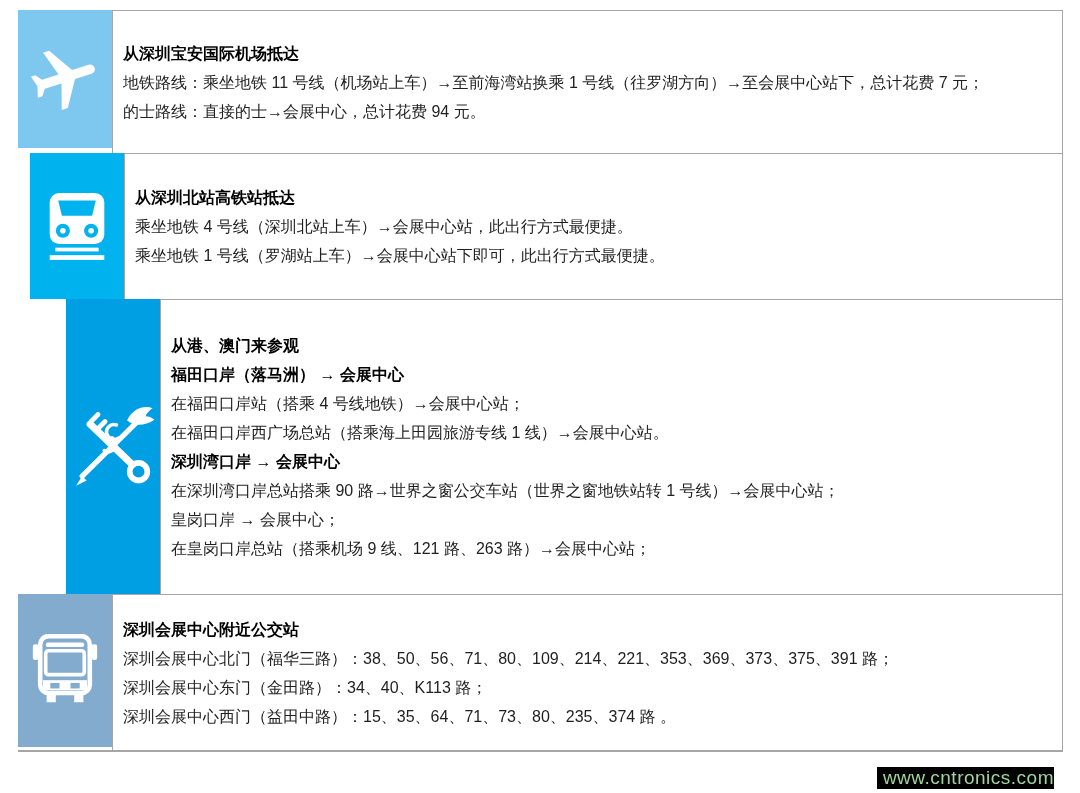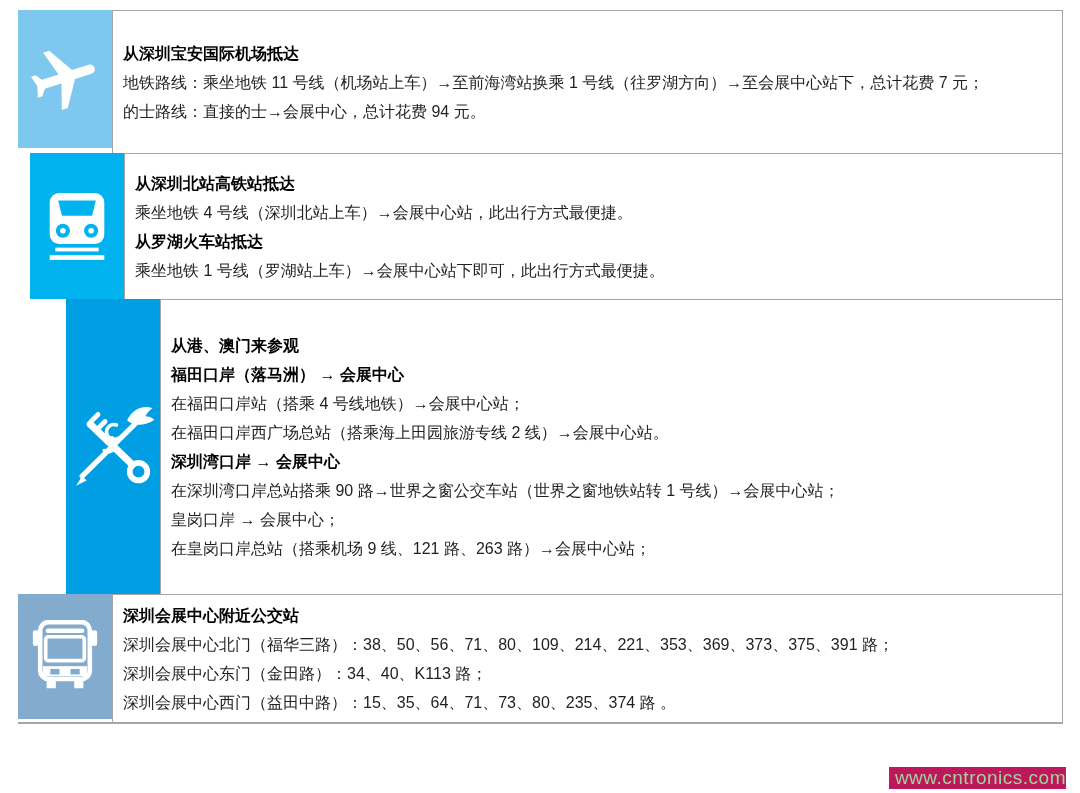--- a/index.html
+++ b/index.html
@@ -8,41 +8,41 @@
     font-family:"Liberation Sans","DejaVu Sans",sans-serif;
   }
   .table{
     position:absolute;left:18px;top:10px;width:1045px;
     border-bottom:2px solid #a6a6a6;
   }
   .row{display:flex;}
   .row-1{height:143px;}
   .row-2{height:146px;padding-left:12px;}
   .row-3{height:295px;padding-left:48px;}
-  .row-4{height:128px;}
+  .row-4{height:156px;}
   .icon-cell{
     width:94px;flex:none;display:flex;align-items:center;justify-content:center;
   }
   .row-1 .icon-cell{margin-bottom:5px;}
   .row-4 .icon-cell{margin-bottom:3px;}
   .content-cell{
     flex:1;min-width:0;
     border-top:1px solid #a6a6a6;
     border-left:1px solid #a6a6a6;
     border-right:1px solid #a6a6a6;
     display:flex;flex-direction:column;justify-content:center;
     padding:0 12px 0 10px;box-sizing:border-box;background:#ffffff;
   }
   .line{
     font-size:16px;line-height:29px;color:#1f1f1f;white-space:nowrap;
   }
   .line.bold{font-weight:bold;color:#000;}
   .watermark{
-    position:absolute;right:14px;bottom:4px;
-    font-size:19px;letter-spacing:.5px;color:#9fd49c;background:#be185d;
+    position:absolute;right:26px;bottom:4px;
+    font-size:19px;letter-spacing:.5px;color:#9fd49c;background:#000000;
     padding-left:6px;
   }
 </style>
 </head>
 <body>
 
 <div class="table">
 
   <div class="row row-1">
     <div class="icon-cell" style="background: rgb(126, 200, 240); color: rgb(126, 200, 240);">
@@ -66,21 +66,20 @@
         <circle cx="49" cy="42" r="7.5" fill="currentColor"></circle>
         <circle cx="19" cy="42" r="3" fill="#ffffff"></circle>
         <circle cx="49" cy="42" r="3" fill="#ffffff"></circle>
         <rect x="11" y="60" width="46" height="4" fill="#ffffff"></rect>
         <rect x="5" y="68" width="58" height="5" fill="#ffffff"></rect>
       </svg>
     </div>
     <div class="content-cell">
       <div class="line bold">从深圳北站高铁站抵达</div>
       <div class="line">乘坐地铁 4 号线（深圳北站上车）→会展中心站，此出行方式最便捷。</div>
-      <div class="line bold">从罗湖火车站抵达</div>
       <div class="line">乘坐地铁 1 号线（罗湖站上车）→会展中心站下即可，此出行方式最便捷。</div>
     </div>
   </div>
 
   <div class="row row-3">
     <div class="icon-cell" style="background: rgb(0, 158, 227); color: rgb(0, 158, 227);">
       <svg width="88" height="88" viewBox="0 0 100 100">
         <g stroke="#ffffff" fill="none" stroke-linecap="round">
           <path d="M24,24 L72,70" stroke-width="8"></path>
           <circle cx="79" cy="78" r="10" stroke-width="6.5"></circle>
@@ -91,21 +90,21 @@
           <path d="M56,40 a8.5,8.5 0 1 1 -2,-15" stroke-width="4"></path>
         </g>
         <path fill="#ffffff" d="M66,20 C72,6 86,2 95,6 C89,10 87,15 87,15 C93,15 97,19 97,19 C88,26 74,26 69,22 Z"></path>
         <path fill="#ffffff" d="M15,83 l-7,11 l12,-6 z"></path>
       </svg>
     </div>
     <div class="content-cell">
       <div class="line bold">从港、澳门来参观</div>
       <div class="line bold">福田口岸（落马洲） → 会展中心</div>
       <div class="line">在福田口岸站（搭乘 4 号线地铁）→会展中心站；</div>
-      <div class="line">在福田口岸西广场总站（搭乘海上田园旅游专线 2 线）→会展中心站。</div>
+      <div class="line">在福田口岸西广场总站（搭乘海上田园旅游专线 1 线）→会展中心站。</div>
       <div class="line bold">深圳湾口岸 → 会展中心</div>
       <div class="line">在深圳湾口岸总站搭乘 90 路→世界之窗公交车站（世界之窗地铁站转 1 号线）→会展中心站；</div>
       <div class="line">皇岗口岸 → 会展中心；</div>
       <div class="line">在皇岗口岸总站（搭乘机场 9 线、121 路、263 路）→会展中心站；</div>
     </div>
   </div>
 
   <div class="row row-4">
     <div class="icon-cell" style="background: rgb(130, 171, 205); color: rgb(130, 171, 205);">
       <svg width="68" height="74" viewBox="0 0 74 80">

